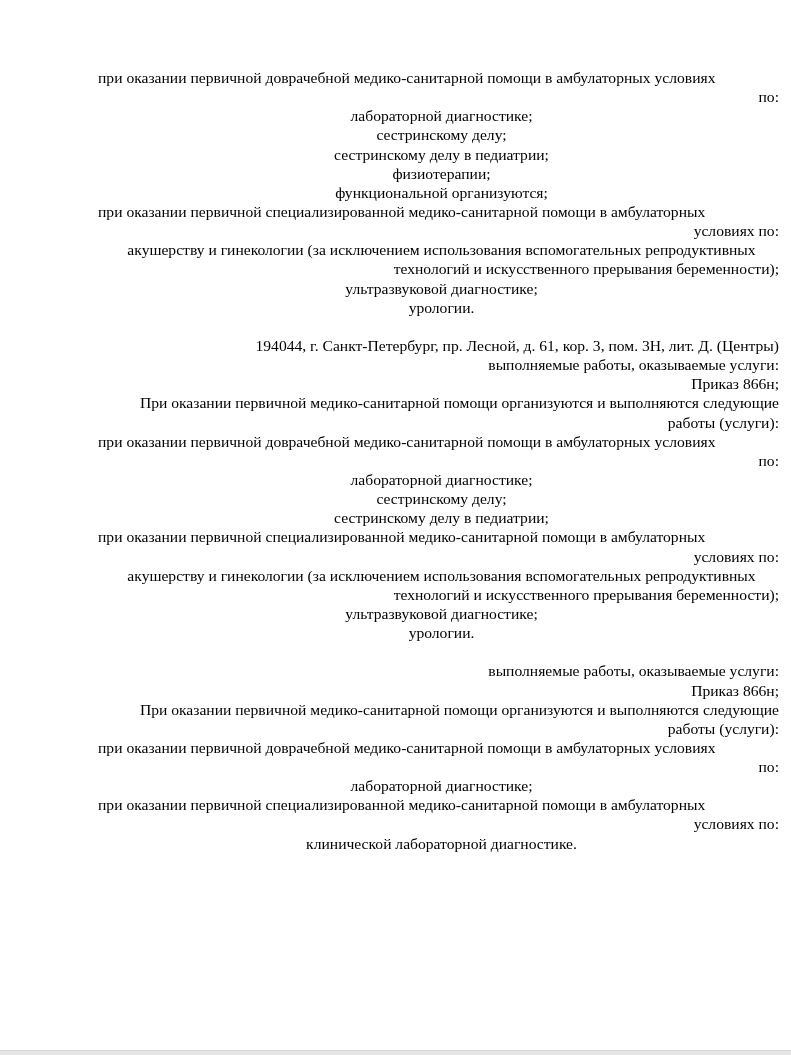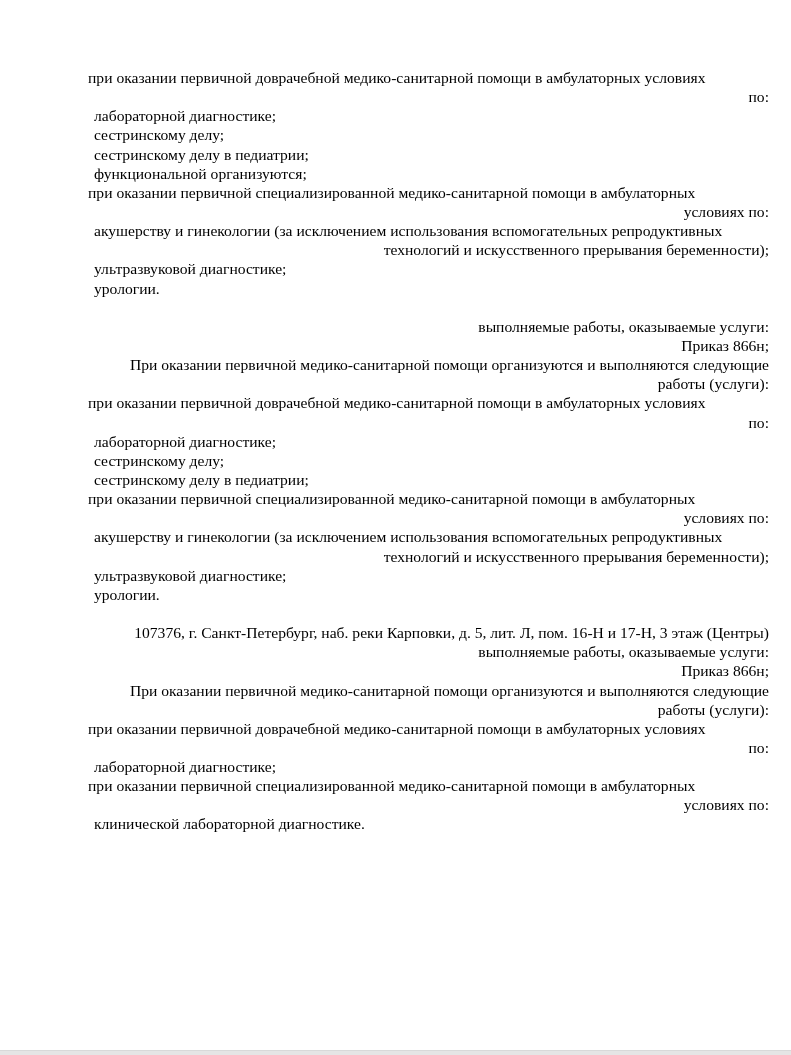--- a/index.html
+++ b/index.html
@@ -15,81 +15,82 @@
     width: 791px;
     height: 1055px;
     background: #ffffff;
     font-family: "Liberation Serif", "DejaVu Serif", serif;
     font-size: 15.6px;
     color: #000000;
   }
   .doc {
     position: absolute;
     top: 68px;
-    left: 79px;
+    left: 89px;
     width: 690px;
     white-space: nowrap;
   }
   .section + .section {
     margin-top: 19.15px; 
   }
   .line {
     height: 19.15px;
     line-height: 19.15px;
   }
   .indent-0 { padding-left: 0; text-align: right; }
   .indent-1 { padding-left: 9px; }
-  .indent-2 { padding-left: 15px; }
+  .indent-2 { padding-left: 15px; text-align: center; }
   .bottom-bar {
     position: absolute;
     left: 0;
     bottom: 0;
     width: 791px;
     height: 5px;
     box-sizing: border-box;
   }
 </style>
 </head>
 <body>
 
 <div class="page" style="background: rgb(255, 255, 255); color: rgb(0, 0, 0);">
   <div class="doc" id="doc">
       <div class="section">
         <div class="line indent-1">при оказании первичной доврачебной медико-санитарной помощи в амбулаторных условиях</div>
         <div class="line indent-0">по:</div>
         <div class="line indent-2">лабораторной диагностике;</div>
         <div class="line indent-2">сестринскому делу;</div>
         <div class="line indent-2">сестринскому делу в педиатрии;</div>
+        <div class="line indent-2">физиотерапии;</div>
         <div class="line indent-2">функциональной организуются;</div>
         <div class="line indent-1">при оказании первичной специализированной медико-санитарной помощи в амбулаторных</div>
         <div class="line indent-0">условиях по:</div>
         <div class="line indent-2">акушерству и гинекологии (за исключением использования вспомогательных репродуктивных</div>
         <div class="line indent-0">технологий и искусственного прерывания беременности);</div>
         <div class="line indent-2">ультразвуковой диагностике;</div>
         <div class="line indent-2">урологии.</div>
       </div>
       <div class="section">
+        <div class="line indent-0">194044, г. Санкт-Петербург, пр. Лесной, д. 61, кор. 3, пом. 3Н, лит. Д. (Центры)</div>
         <div class="line indent-0">выполняемые работы, оказываемые услуги:</div>
         <div class="line indent-0">Приказ 866н;</div>
         <div class="line indent-0">При оказании первичной медико-санитарной помощи организуются и выполняются следующие</div>
         <div class="line indent-0">работы (услуги):</div>
         <div class="line indent-1">при оказании первичной доврачебной медико-санитарной помощи в амбулаторных условиях</div>
         <div class="line indent-0">по:</div>
         <div class="line indent-2">лабораторной диагностике;</div>
         <div class="line indent-2">сестринскому делу;</div>
         <div class="line indent-2">сестринскому делу в педиатрии;</div>
         <div class="line indent-1">при оказании первичной специализированной медико-санитарной помощи в амбулаторных</div>
         <div class="line indent-0">условиях по:</div>
         <div class="line indent-2">акушерству и гинекологии (за исключением использования вспомогательных репродуктивных</div>
         <div class="line indent-0">технологий и искусственного прерывания беременности);</div>
         <div class="line indent-2">ультразвуковой диагностике;</div>
         <div class="line indent-2">урологии.</div>
       </div>
       <div class="section">
-        <div class="line indent-0">107376, г. Санкт-Петербург, наб. реки Карповки, д. 5, лит. Л, пом. 16-Н и 17-Н, 3 этаж (Центры)</div>
         <div class="line indent-0">выполняемые работы, оказываемые услуги:</div>
         <div class="line indent-0">Приказ 866н;</div>
         <div class="line indent-0">При оказании первичной медико-санитарной помощи организуются и выполняются следующие</div>
         <div class="line indent-0">работы (услуги):</div>
         <div class="line indent-1">при оказании первичной доврачебной медико-санитарной помощи в амбулаторных условиях</div>
         <div class="line indent-0">по:</div>
         <div class="line indent-2">лабораторной диагностике;</div>
         <div class="line indent-1">при оказании первичной специализированной медико-санитарной помощи в амбулаторных</div>
         <div class="line indent-0">условиях по:</div>
         <div class="line indent-2">клинической лабораторной диагностике.</div>

